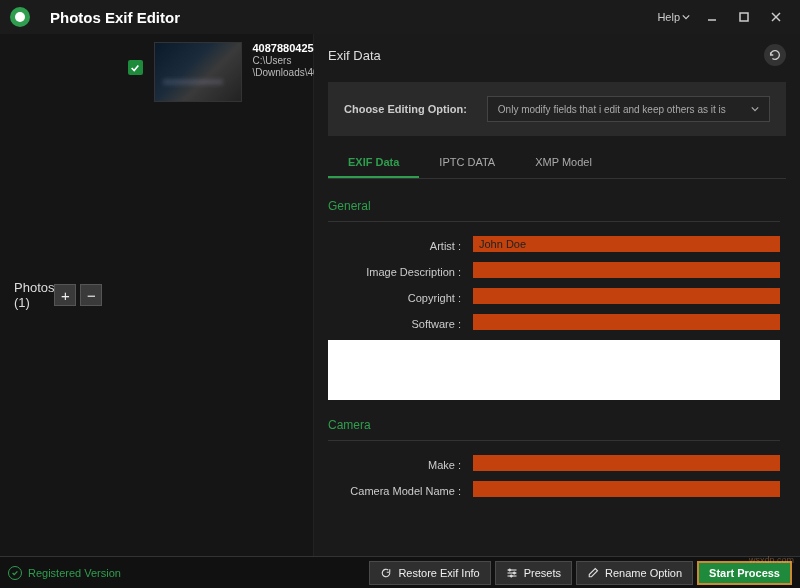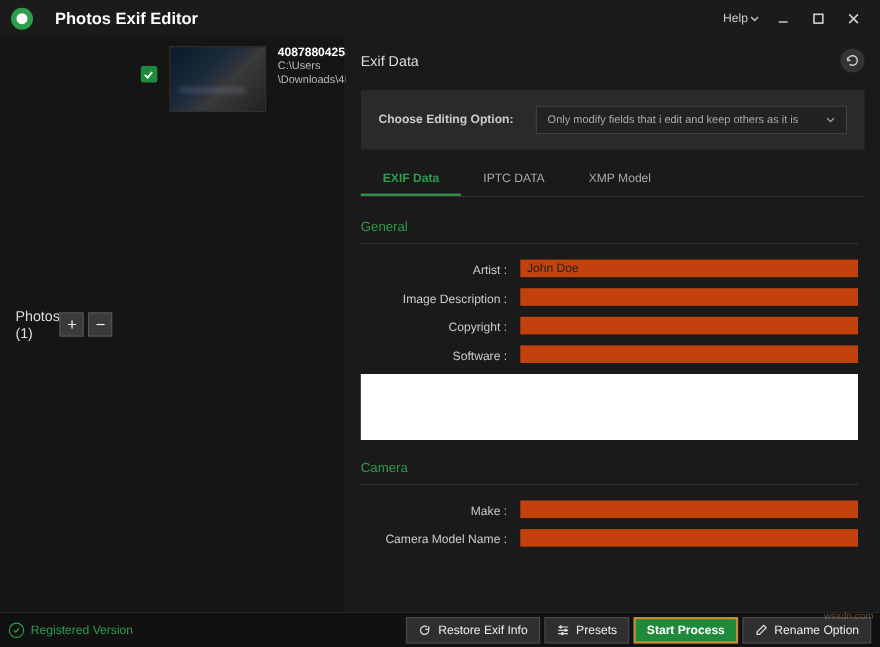--- a/index.html
+++ b/index.html
@@ -211,25 +211,25 @@
       <svg width="12" height="12" viewBox="0 0 16 16">
           <line x1="2" y1="4" x2="14" y2="4" stroke-width="1.5"></line>
           <line x1="2" y1="8" x2="14" y2="8" stroke-width="1.5"></line>
           <line x1="2" y1="12" x2="14" y2="12" stroke-width="1.5"></line>
           <circle cx="5" cy="4" r="1.5" fill="#ddd"></circle>
           <circle cx="11" cy="8" r="1.5" fill="#ddd"></circle>
           <circle cx="7" cy="12" r="1.5" fill="#ddd"></circle>
         </svg>
       <span>Presets</span>
     </div>
-    <div class="btn btn-start">
-      <span>Start Process</span>
-    </div>
     <div class="btn">
       <svg width="12" height="12" viewBox="0 0 16 16">
           <path d="M3 13 L3 10 L11 2 L14 5 L6 13 Z" fill="none" stroke-width="1.5"></path>
         </svg>
       <span>Rename Option</span>
     </div>
+    <div class="btn btn-start">
+      <span>Start Process</span>
+    </div>
   </div>
 </div>
 
 <div class="watermark">wsxdn.com</div>
 
 </body></html>

